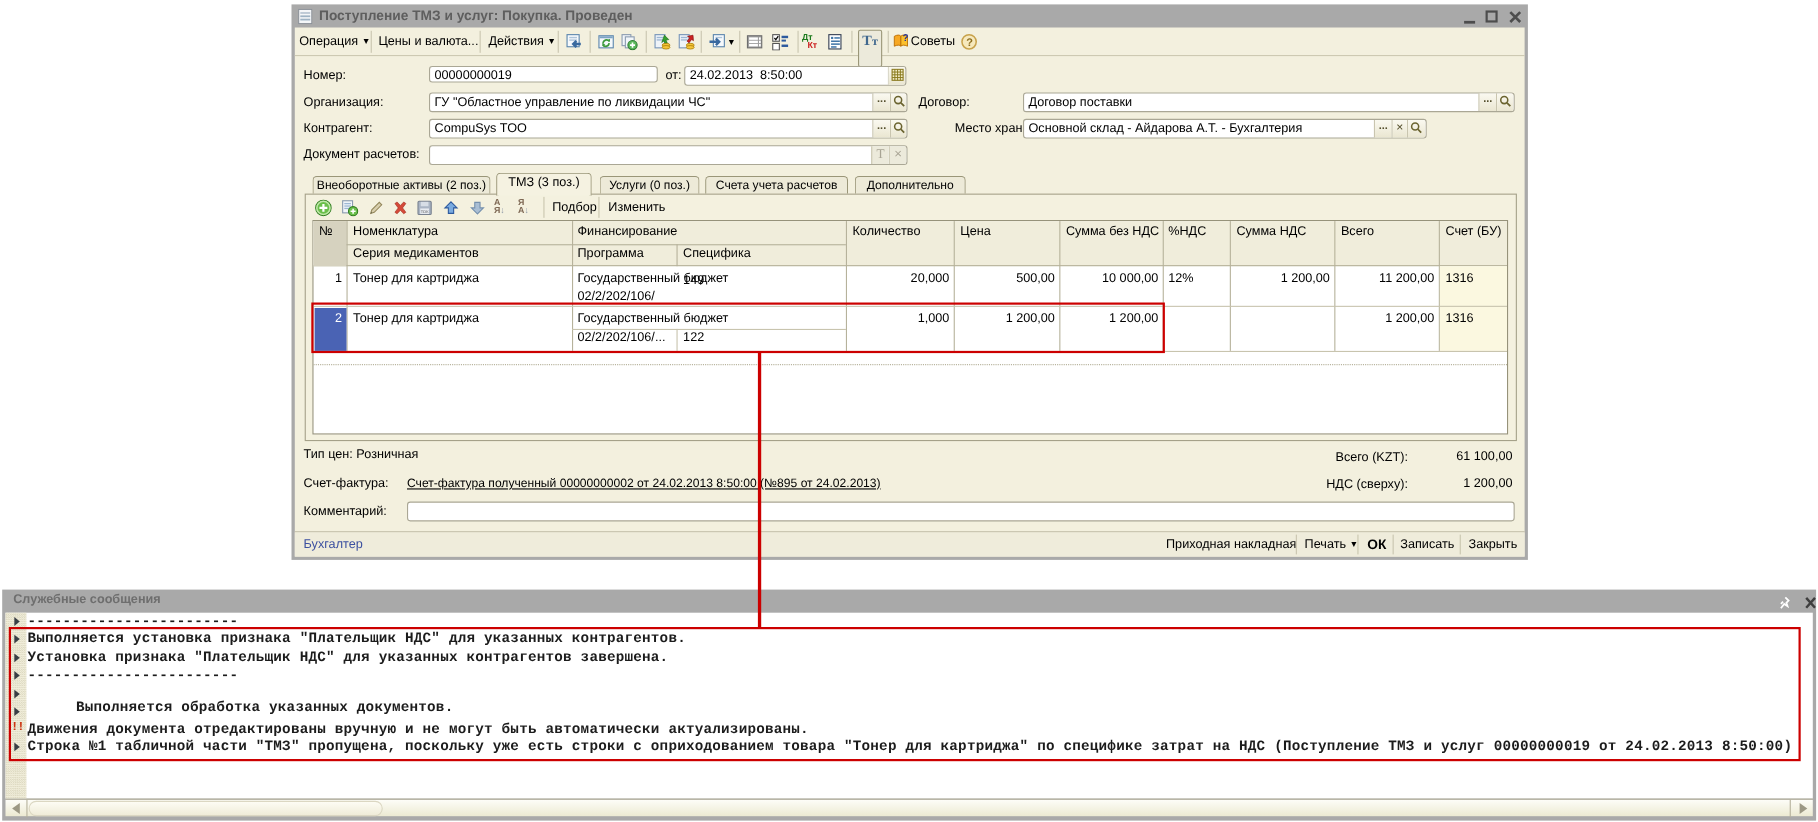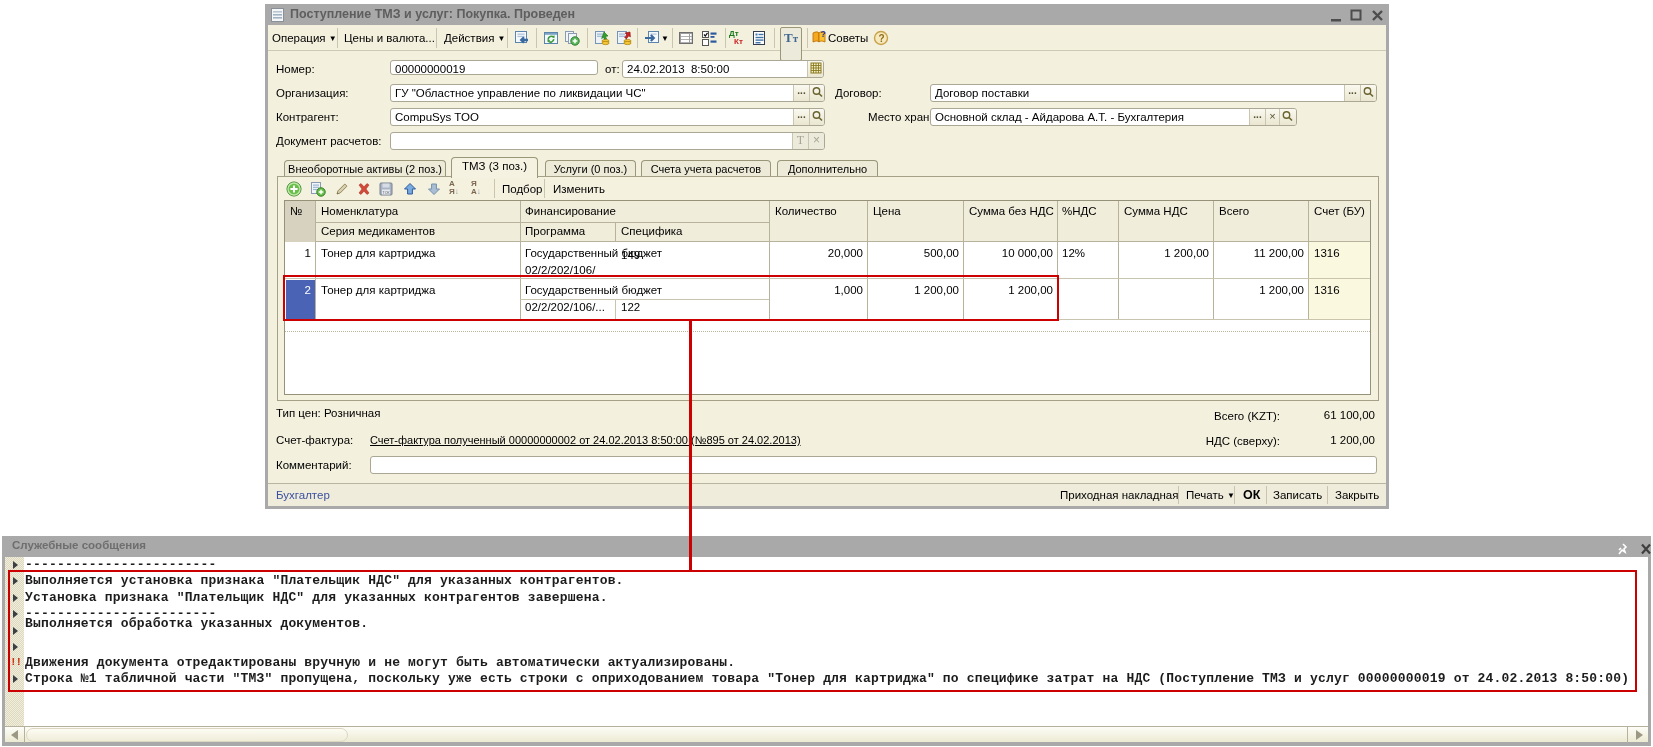--- a/index.html
+++ b/index.html
@@ -371,21 +371,21 @@
     <div class="abs msgmark" style="top:36.5px;"></div>
     <div class="abs msgmark" style="top:53px;"></div>
     <div class="abs msgmark" style="top:69.5px;"></div>
     <div class="abs msgmark" style="top:85.5px;"></div>
     <div class="abs" style="left:5px;top:99px;color:#cc3311;font-weight:bold;font-size:11px;letter-spacing:-1px;">!!</div>
     <div class="abs msgmark" style="top:117.5px;"></div>
     <div class="abs msgline" style="top:-0.5px;">------------------------</div>
     <div class="abs msgline" style="top:16px;">Выполняется установка признака "Плательщик НДС" для указанных контрагентов.</div>
     <div class="abs msgline" style="top:32.5px;">Установка признака "Плательщик НДС" для указанных контрагентов завершена.</div>
     <div class="abs msgline" style="top:49px;">------------------------</div>
-    <div class="abs msgline" style="top:59px;">Выполняется обработка указанных документов.</div>
+    <div class="abs msgline" style="top:78px;padding-left:44px;">Выполняется обработка указанных документов.</div>
     <div class="abs msgline" style="top:98px;">Движения документа отредактированы вручную и не могут быть автоматически актуализированы.</div>
     <div class="abs msgline" style="top:114px;">Строка №1 табличной части "ТМЗ" пропущена, поскольку уже есть строки с оприходованием товара "Тонер для картриджа" по специфике затрат на НДС (Поступление ТМЗ и услуг 00000000019 от 24.02.2013 8:50:00)</div>
   </div>
   <div class="abs" id="msgsb" style="left:3px;top:190px;width:1643px;height:16px;background:linear-gradient(#fdfdf8,#ecead2);border-top:1px solid #b5b19c;">
     <div class="abs" style="left:0;top:0;width:20px;height:16px;border-right:1px solid #b5b19c;">
       <svg width="20" height="16" viewBox="0 0 20 16">
           <path d="M13 3 L6 8 L13 13 Z" fill="#9c9884"></path>
         </svg>
     </div>
     <div class="abs" style="left:21px;top:1px;width:322px;height:14px;background:linear-gradient(#fdfcf4,#efecd8);border:1px solid #dbd7c2;border-radius:7px;"></div>

